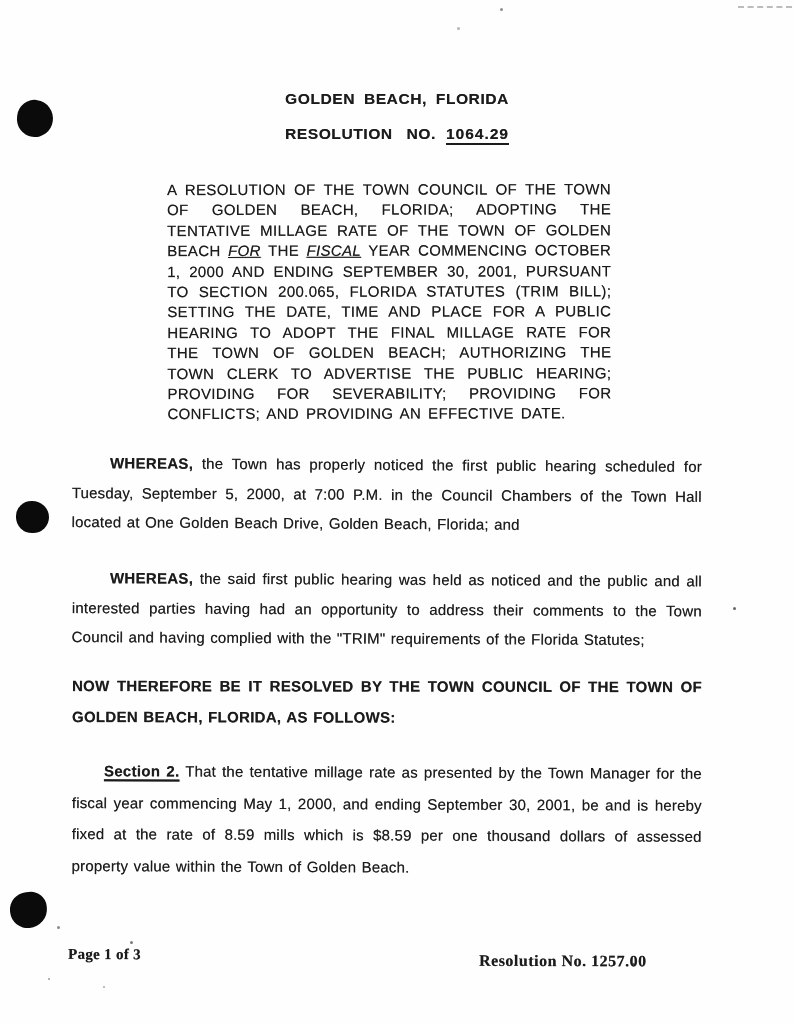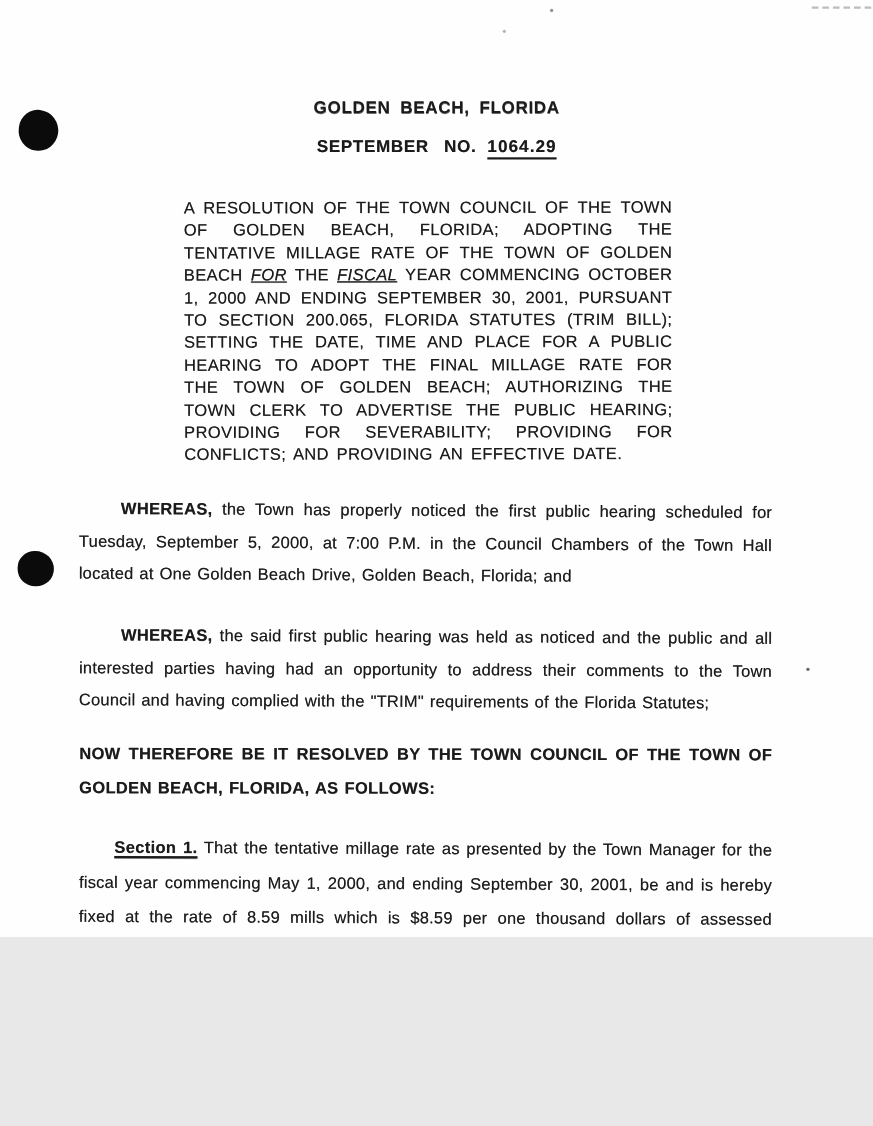--- a/index.html
+++ b/index.html
@@ -1,18 +1,18 @@
 <!DOCTYPE html>
 <html><head>
 <meta charset="utf-8">
 <style>
   html,body{margin:0;padding:0;background:#e8e8e8;}
   .page{
     position:relative;
-    width:794px;height:852px;
+    width:794px;height:1024px;
     margin:0 auto;
     background:#fefefe;
     overflow:hidden;
     color:#1b1b1b;
     font-family:"Liberation Sans","DejaVu Sans",sans-serif;
     text-shadow:0.2px 0.2px 0.35px rgba(10,10,10,0.6);
   }
   
   .punch{position:absolute;background:#0b0b0b;border-radius:48% 52% 50% 50%;}
   .punch.p1{left:17px;top:100px;width:36px;height:37px;transform:rotate(8deg);}
@@ -69,32 +69,32 @@
   <div class="speck" style="left:733px;top:607px;width:3px;height:3px;background:#666;"></div>
   <div class="speck" style="left:57px;top:926px;width:3px;height:3px;background:#8a8a8a;"></div>
   <div class="speck" style="left:130px;top:941px;width:3px;height:3px;background:#7c7c7c;"></div>
   <div class="speck" style="left:48px;top:978px;width:2px;height:2px;background:#9a9a9a;"></div>
   <div class="speck" style="left:103px;top:986px;width:2px;height:2px;background:#aaa;"></div>
   <div class="speck" style="left:632px;top:963px;width:3px;height:3px;background:#555;"></div>
 
   <div class="doc-header">
     <div class="title">GOLDEN BEACH, FLORIDA</div>
     <div class="res-line">
-      <span>SEPTEMBER NO.</span><span class="res-num">1064.29</span>
+      <span>RESOLUTION NO.</span><span class="res-num">1064.29</span>
     </div>
   </div>
 
   <p class="preamble"><span>A RESOLUTION OF THE TOWN COUNCIL OF THE TOWN OF GOLDEN BEACH, FLORIDA; ADOPTING THE TENTATIVE MILLAGE RATE OF THE TOWN OF GOLDEN BEACH </span><i>FOR</i><span> THE </span><i>FISCAL</i><span> YEAR COMMENCING OCTOBER 1, 2000 AND ENDING SEPTEMBER 30, 2001, PURSUANT TO SECTION 200.065, FLORIDA STATUTES (TRIM BILL); SETTING THE DATE, TIME AND PLACE FOR A PUBLIC HEARING TO ADOPT THE FINAL MILLAGE RATE FOR THE TOWN OF GOLDEN BEACH; AUTHORIZING THE TOWN CLERK TO ADVERTISE THE PUBLIC HEARING; PROVIDING FOR SEVERABILITY; PROVIDING FOR CONFLICTS; AND PROVIDING AN EFFECTIVE DATE.</span></p>
 
   <p class="clause w1 indent"><span class="lead">WHEREAS,</span><span> the Town has properly noticed the first public hearing scheduled for Tuesday, September 5, 2000, at 7:00 P.M. in the Council Chambers of the Town Hall located at One Golden Beach Drive, Golden Beach, Florida; and</span></p>
 
   <p class="clause w2 indent"><span class="lead">WHEREAS,</span><span> the said first public hearing was held as noticed and the public and all interested parties having had an opportunity to address their comments to the Town Council and having complied with the "TRIM" requirements of the Florida Statutes;</span></p>
 
   <p class="clause nt">NOW THEREFORE BE IT RESOLVED BY THE TOWN COUNCIL OF THE TOWN OF GOLDEN BEACH, FLORIDA, AS FOLLOWS:</p>
 
-  <p class="clause s1 indent-sm"><span class="lead">Section 1.</span><span> That the tentative millage rate as presented by the Town Manager for the fiscal year commencing May 1, 2000, and ending September 30, 2001, be and is hereby fixed at the rate of 8.59 mills which is $8.59 per one thousand dollars of assessed property value within the Town of Golden Beach.</span></p>
+  <p class="clause s1 indent-sm"><span class="lead">Section 2.</span><span> That the tentative millage rate as presented by the Town Manager for the fiscal year commencing May 1, 2000, and ending September 30, 2001, be and is hereby fixed at the rate of 8.59 mills which is $8.59 per one thousand dollars of assessed property value within the Town of Golden Beach.</span></p>
 
   <div class="footer">
     <span class="pg">Page 1 of 3</span>
     <span class="ref">Resolution No. 1257.00</span>
   </div>
 
 </div>
 
 </body></html>

